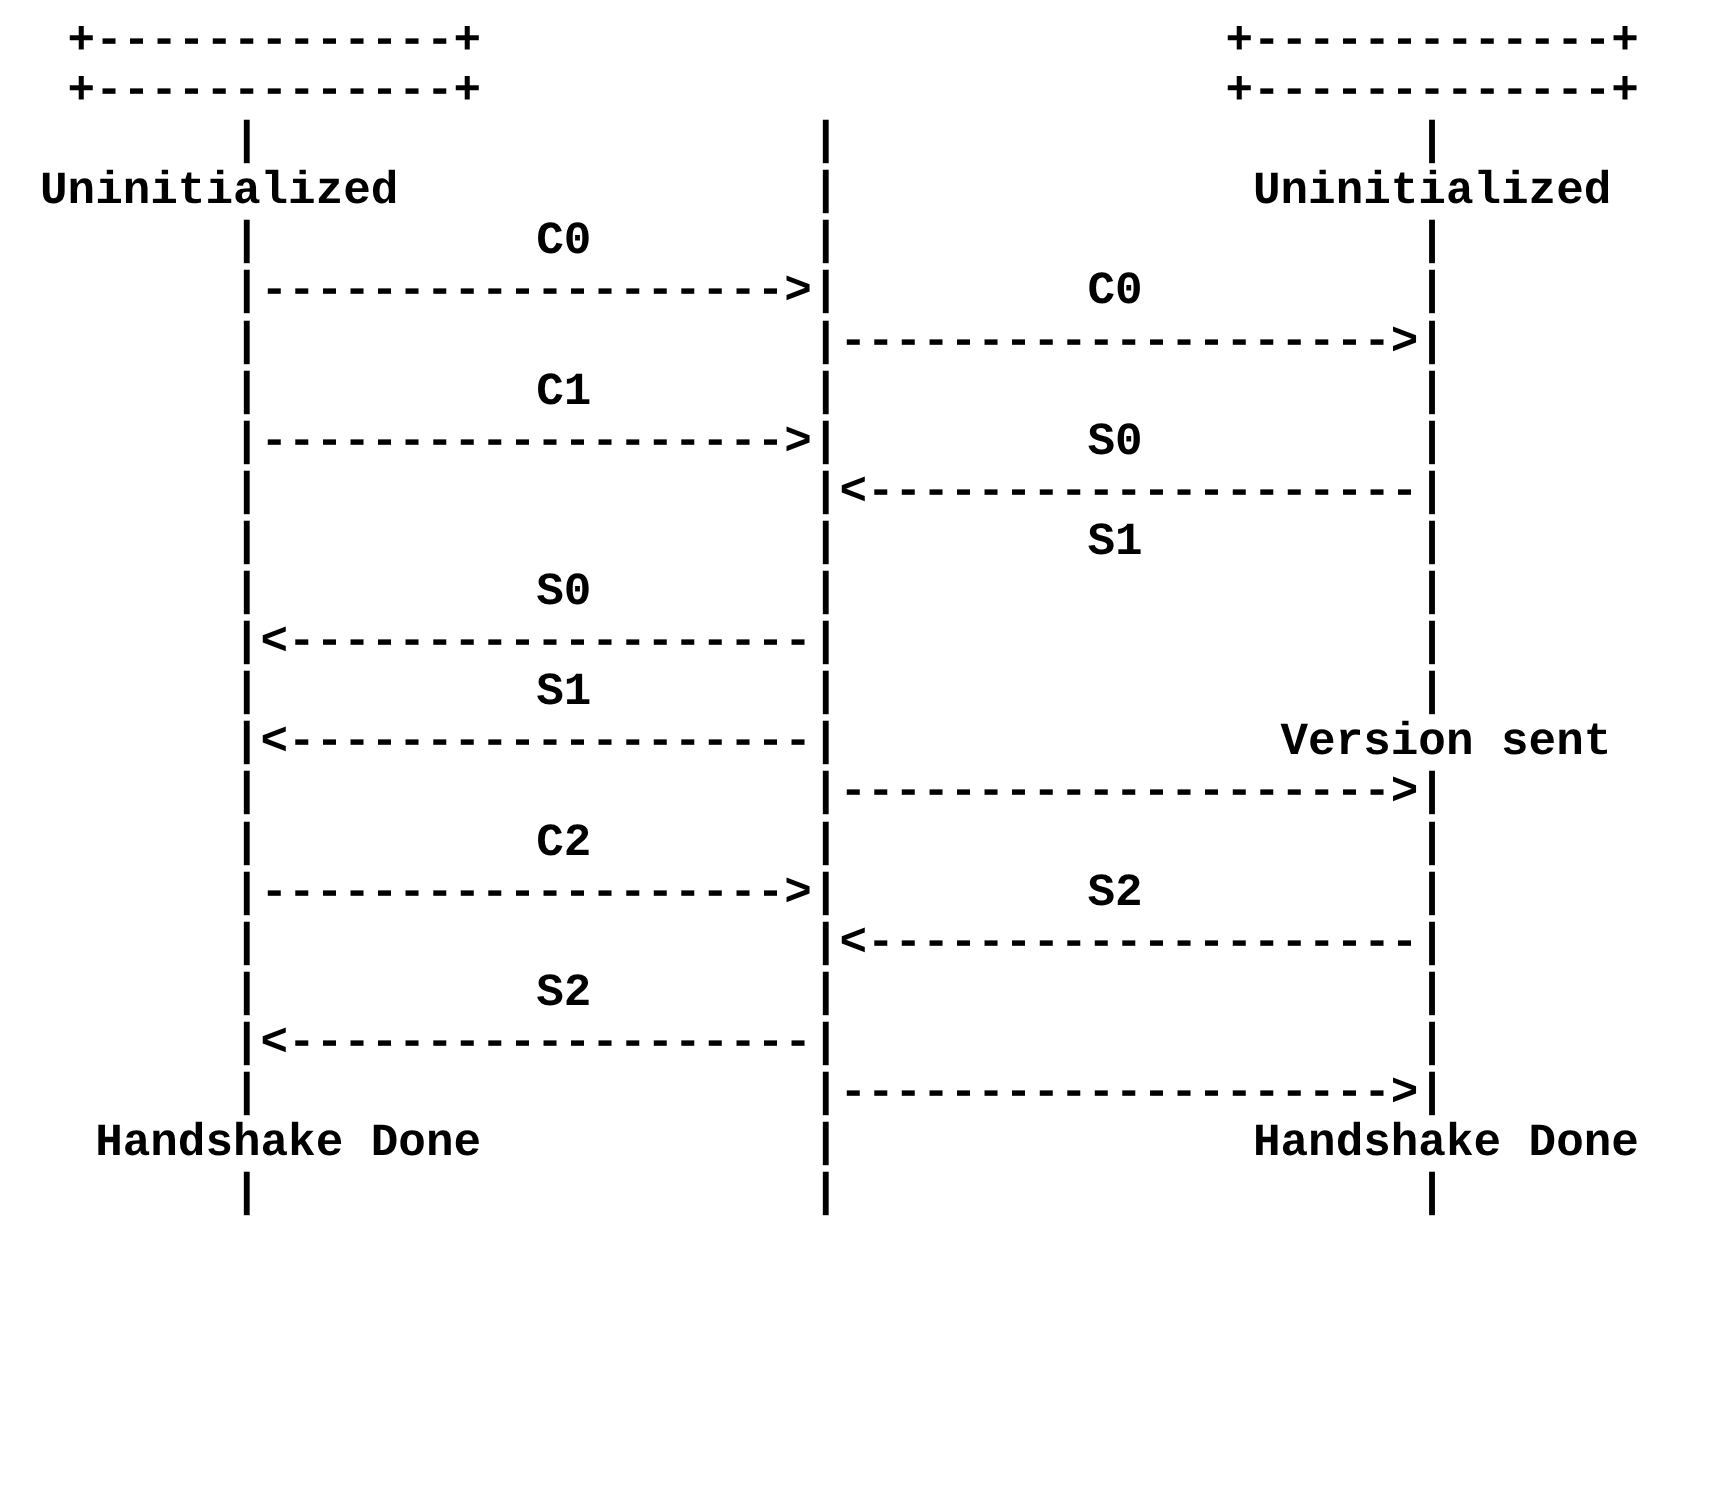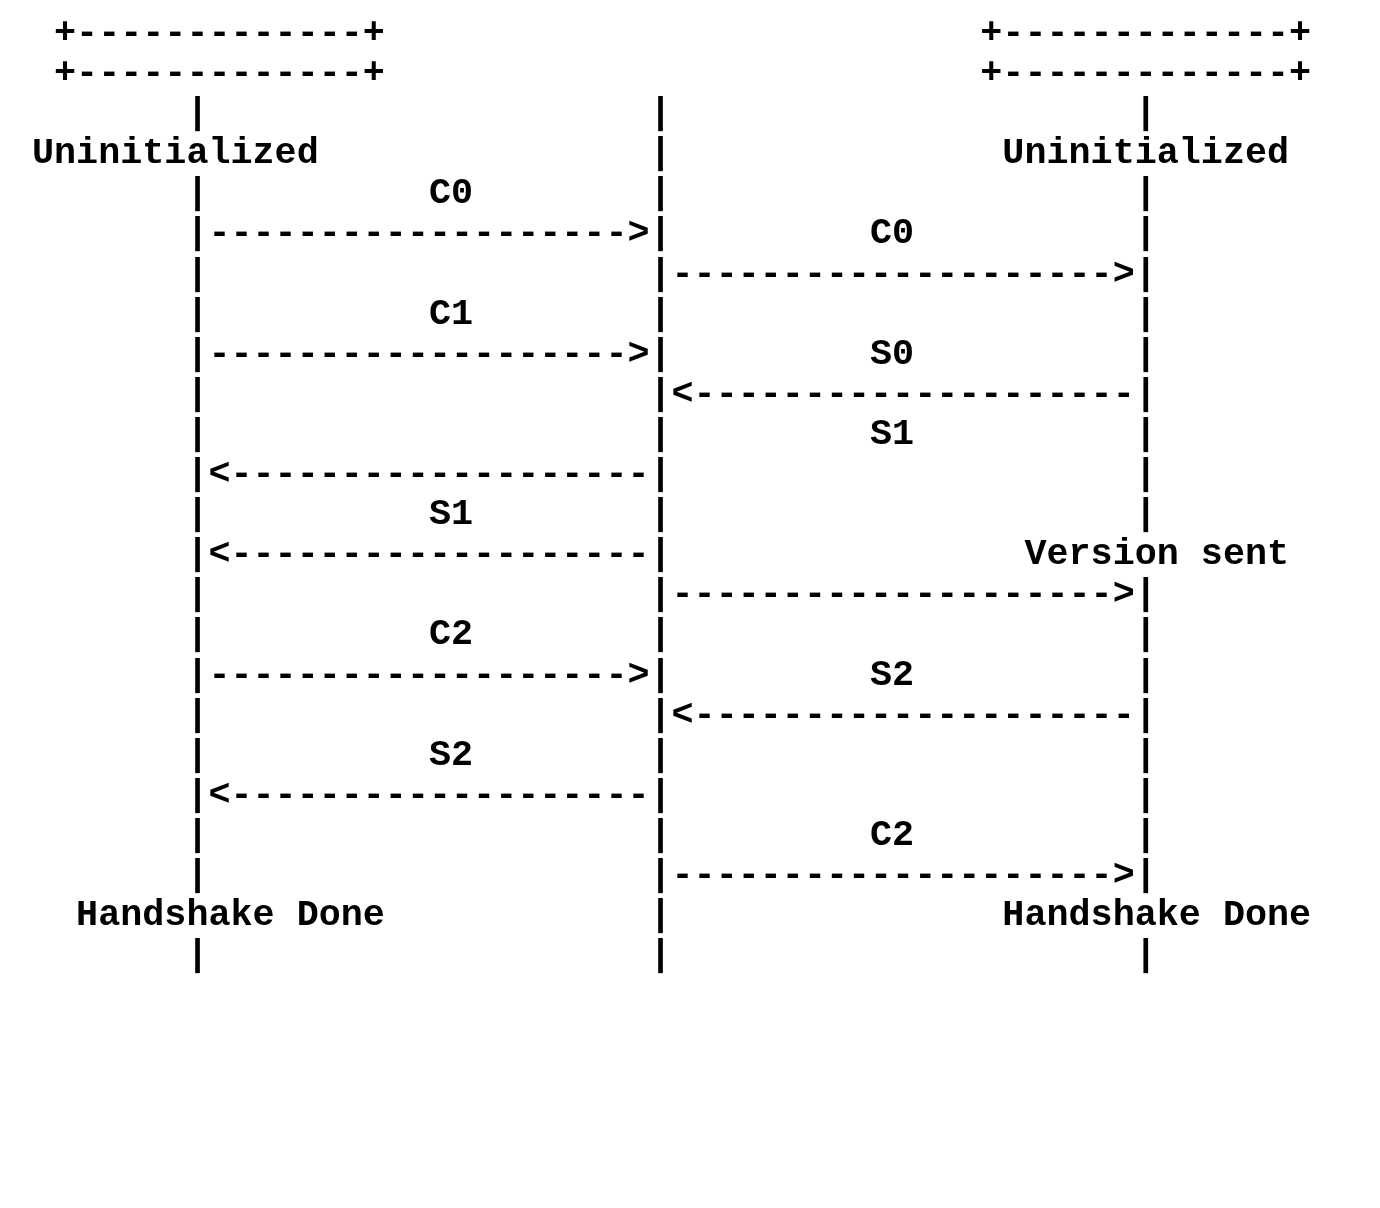--- a/index.html
+++ b/index.html
@@ -41,27 +41,27 @@
     <div class="ln"> +-------------+                           +-------------+</div>
     <div class="ln">       |                    |                     |</div>
     <div class="ln">Uninitialized               |               Uninitialized</div>
     <div class="ln">       |          C0        |                     |</div>
     <div class="ln">       |-------------------&gt;|         C0          |</div>
     <div class="ln">       |                    |--------------------&gt;|</div>
     <div class="ln">       |          C1        |                     |</div>
     <div class="ln">       |-------------------&gt;|         S0          |</div>
     <div class="ln">       |                    |&lt;--------------------|</div>
     <div class="ln">       |                    |         S1          |</div>
+    <div class="ln">       |          S0        |                     |</div>
     <div class="ln">       |&lt;-------------------|                     |</div>
     <div class="ln">       |          S1        |                     |</div>
     <div class="ln">       |&lt;-------------------|                Version sent</div>
     <div class="ln">       |                    |--------------------&gt;|</div>
     <div class="ln">       |          C2        |                     |</div>
     <div class="ln">       |-------------------&gt;|         S2          |</div>
     <div class="ln">       |                    |&lt;--------------------|</div>
     <div class="ln">       |          S2        |                     |</div>
     <div class="ln">       |&lt;-------------------|                     |</div>
-    <div class="ln">       |                    |         C2          |</div>
     <div class="ln">       |                    |--------------------&gt;|</div>
     <div class="ln">  Handshake Done            |               Handshake Done</div>
     <div class="ln">       |                    |                     |</div>
   </div>
 </div>
 
 </body></html>

